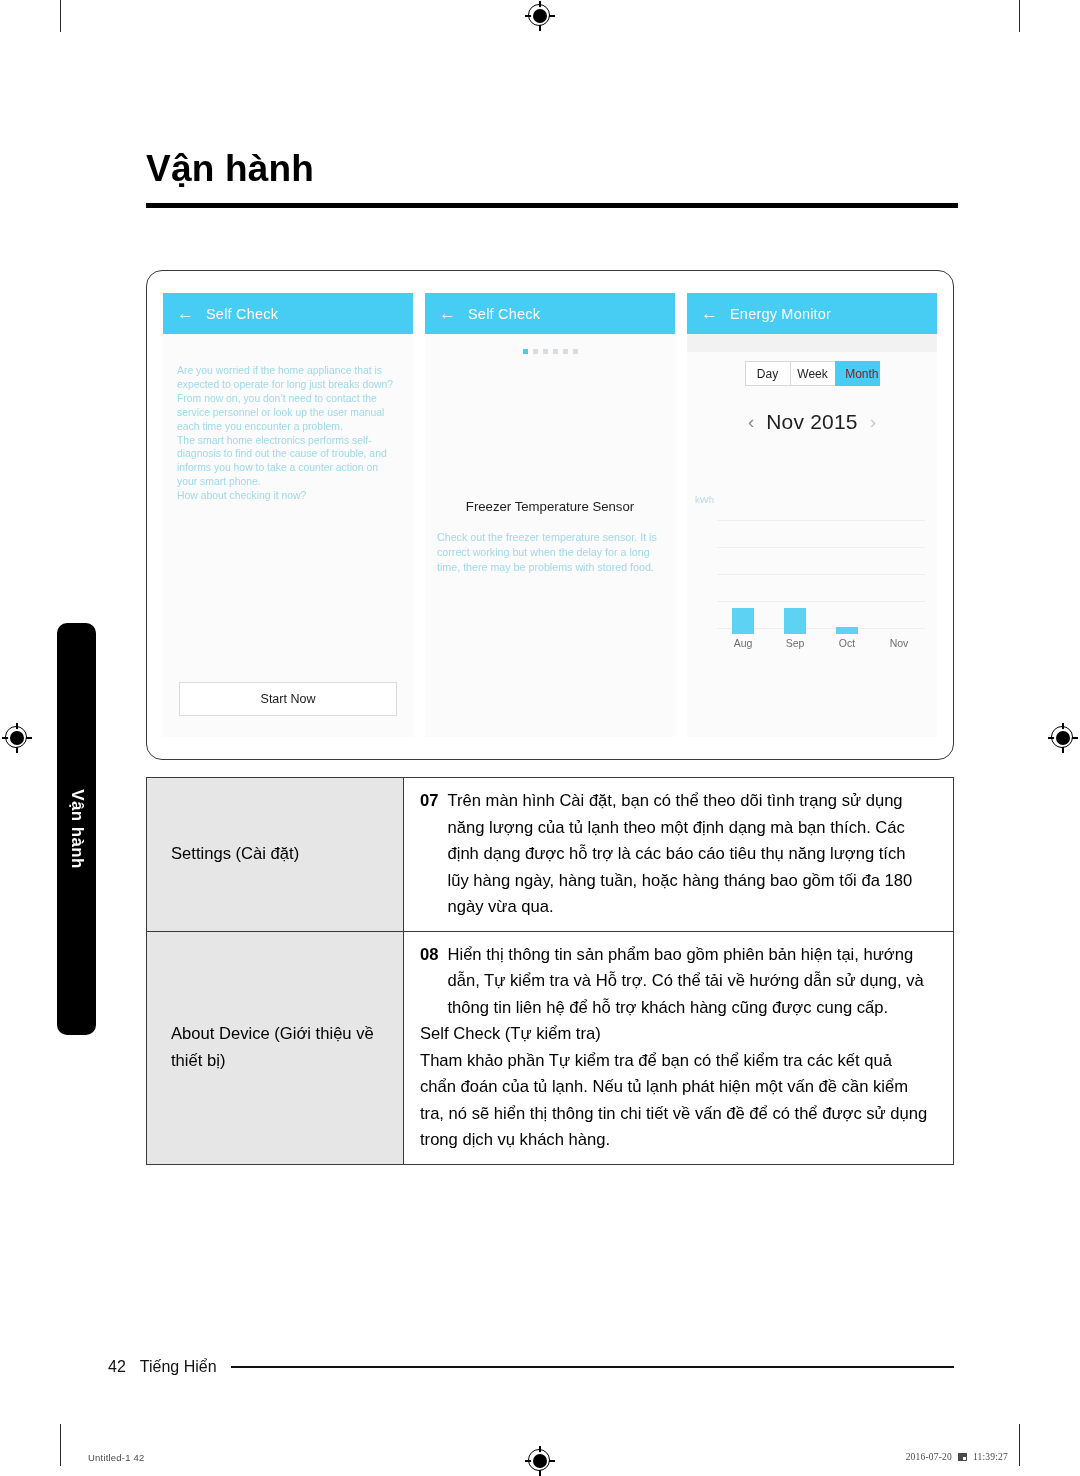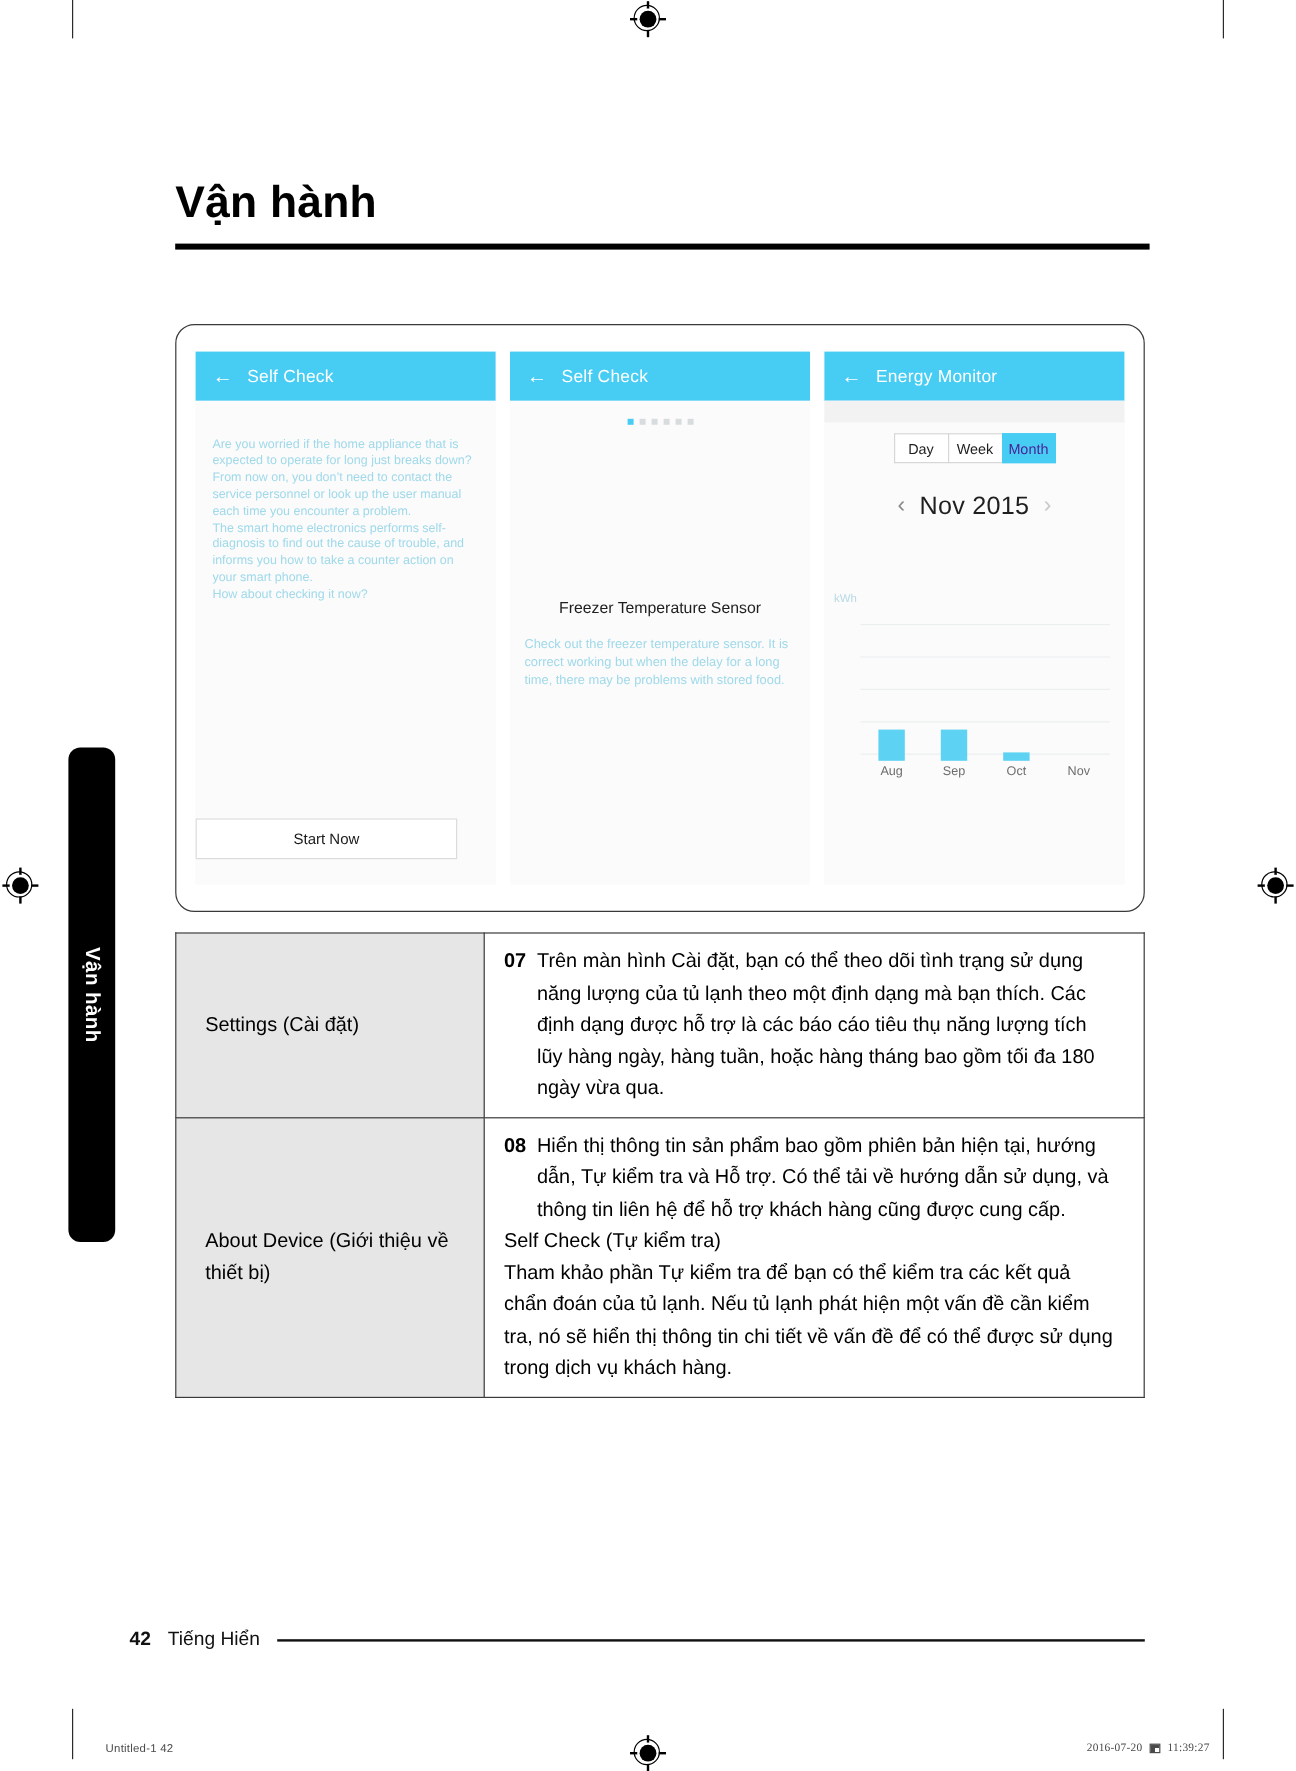--- a/index.html
+++ b/index.html
@@ -166,21 +166,21 @@
     padding: 30px 12px 0 14px;
     color: #9fd9ea;
     font-size: 10.4px;
     line-height: 13.9px;
   }
   .panel-cta-wrap {
     position: absolute;
     left: 0; right: 0;
     bottom: 21px;
     display: flex;
-    justify-content: flex-start;
+    justify-content: center;
   }
   .panel-cta {
     background: #ffffff;
     border: 1px solid #dcdcdc;
     color: #1a1a1a;
     font-size: 12.5px;
     padding: 9px 10px;
     width: 218px;
     text-align: center;
     box-sizing: border-box;
@@ -235,22 +235,23 @@
     font-size: 12px;
     color: #1f1f1f;
     background: #ffffff;
     border: 1px solid #d7d7d7;
     border-right: none;
     box-sizing: border-box;
   }
   .seg:last-child { border-right: 1px solid #d7d7d7; }
   .seg.active {
     background: #47cdf4;
-    color: #4c1d95;
+    color: #7f1d1d;
     border-color: #47cdf4;
+    text-align: right;
   }
   #month-nav {
     display: flex;
     align-items: center;
     justify-content: center;
     gap: 12px;
     margin-top: 24px;
   }
   .nav-arrow { font-size: 19px; color: #c9c9c9; }
   #month-nav .nav-arrow.prev { color: #8a8a8a; }
@@ -353,21 +354,21 @@
   
   #footer {
     position: absolute;
     left: 108px;
     top: 1358px;
     display: flex;
     align-items: center;
     gap: 14px;
     width: 846px;
   }
-  #page-number { font-size: 16px; color: #111; font-weight: bold; }
+  #page-number { font-size: 16px; color: #111; }
   #footer-lang { font-size: 16px; color: #111; }
   #footer-rule {
     flex: 1;
     height: 2.5px;
     background: #111;
   }
 
   #print-file {
     position: absolute;
     left: 88px;

